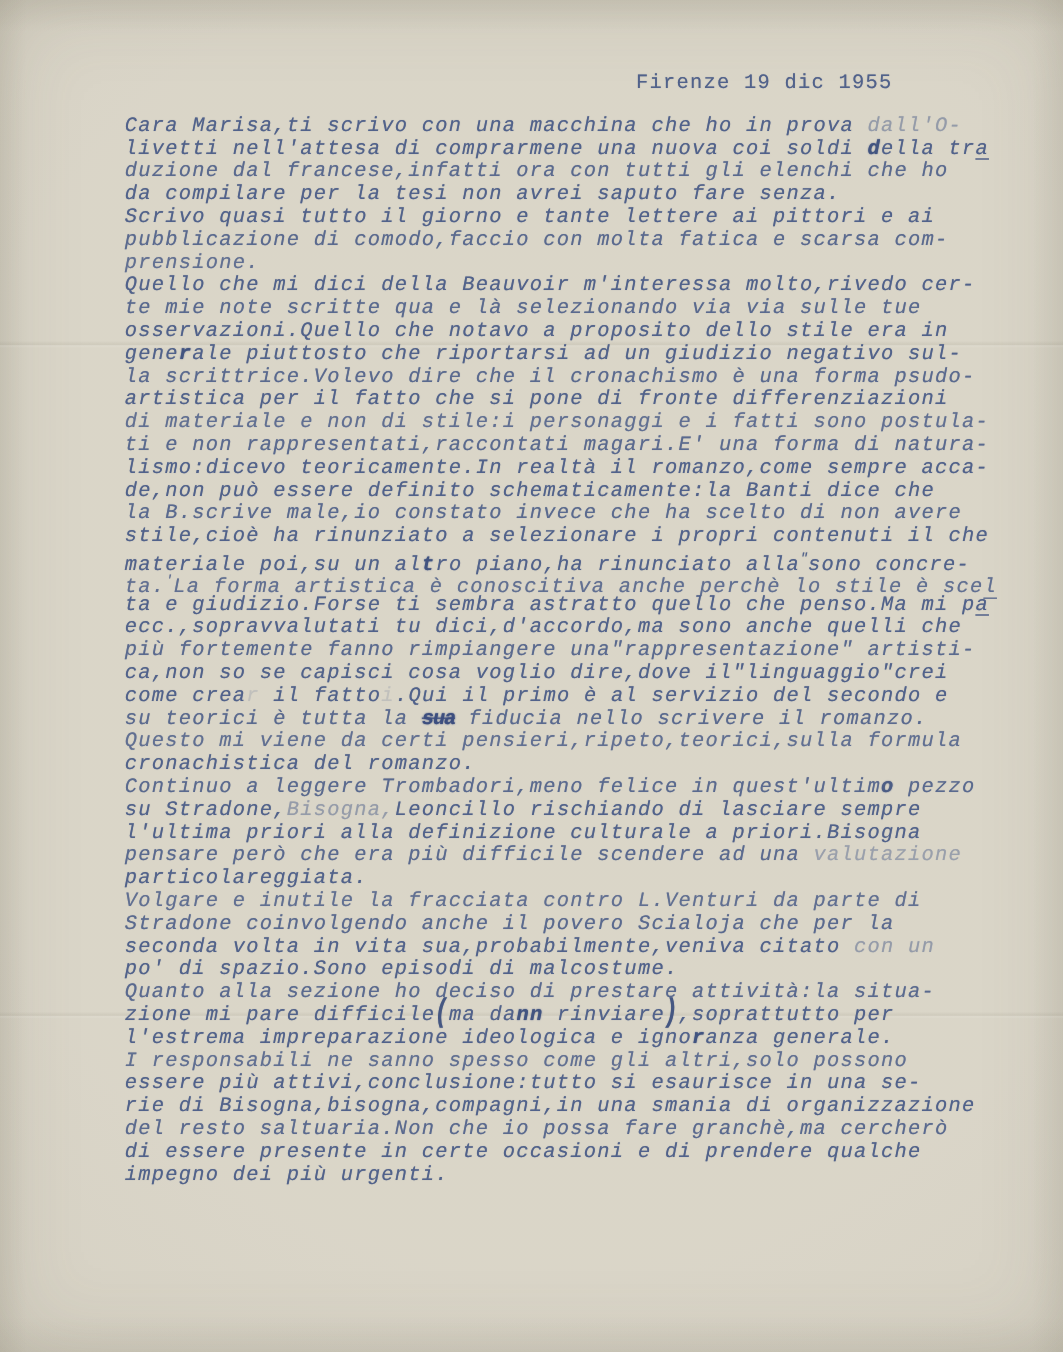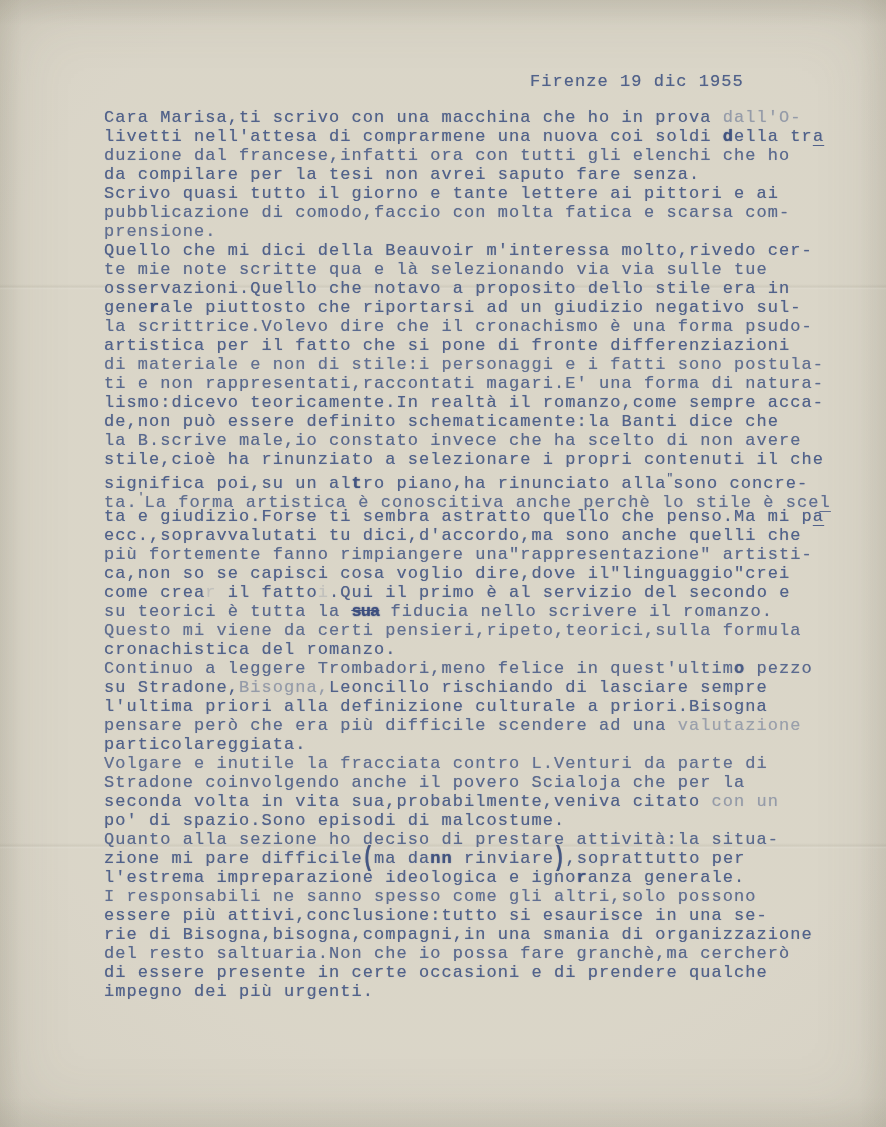--- a/index.html
+++ b/index.html
@@ -20,24 +20,23 @@
     box-shadow: inset 0 0 70px rgba(100,95,75,.18);
   }
   .crease{position:absolute;left:0;width:100%;height:6px;pointer-events:none;
     background:linear-gradient(180deg, rgba(110,105,85,0), rgba(110,105,85,.10) 50%, rgba(255,255,255,.10) 70%, rgba(110,105,85,0));}
   .crease-1{top:284px;}
   .crease-2{top:843px;}
   .inked{
     color:#51628b;
     font-size:17px;letter-spacing:1.05px;
     text-shadow:0 0 .7px rgba(62,78,118,.55);
-    margin-top:12px;
   }
   .dateline{position:absolute;left:530px;top:60px;white-space:pre;}
-  .body-text{position:absolute;left:104px;top:96px;width:760px;}
+  .body-text{position:absolute;left:104px;top:96px;width:760px;font-style:italic;}
   .line{height:19px;line-height:19px;white-space:pre;}
   .line:nth-child(3n){opacity:.93;}
   .line:nth-child(7n){opacity:.88;}
   .seg-f{opacity:.5;}
   .seg-b{font-weight:bold;text-shadow:0 0 1.2px currentColor;color:#425480;}
   .seg-u{text-decoration:underline;text-underline-offset:4px;}
   .seg-x{font-weight:bold;color:#32457a;text-decoration:line-through;text-shadow:0 0 1.5px currentColor;letter-spacing:-1px;}
   .seg-p{display:inline-block;transform:scaleY(1.6) scaleX(1.15);transform-origin:center 60%;font-weight:600;color:#455782;}
   .seg-g{opacity:.18;}
   .seg-sup{vertical-align:super;font-size:.65em;letter-spacing:0;}
@@ -62,21 +61,21 @@
       <div class="line"><span>osservazioni.Quello che notavo a proposito dello stile era in</span></div>
       <div class="line"><span>gene</span><span class="seg-b">r</span><span>ale piuttosto che riportarsi ad un giudizio negativo sul-</span></div>
       <div class="line"><span>la scrittrice.Volevo dire che il cronachismo è una forma psudo-</span></div>
       <div class="line"><span>artistica per il fatto che si pone di fronte differenziazioni</span></div>
       <div class="line"><span>di materiale e non di stile:i personaggi e i fatti sono postula-</span></div>
       <div class="line"><span>ti e non rappresentati,raccontati magari.E' una forma di natura-</span></div>
       <div class="line"><span>lismo:dicevo teoricamente.In realtà il romanzo,come sempre acca-</span></div>
       <div class="line"><span>de,non può essere definito schematicamente:la Banti dice che</span></div>
       <div class="line"><span>la B.scrive male,io constato invece che ha scelto di non avere</span></div>
       <div class="line"><span>stile,cioè ha rinunziato a selezionare i propri contenuti il che</span></div>
-      <div class="line"><span>significa poi,su un al</span><span class="seg-b">t</span><span>ro piano,ha rinunciato alla</span><span class="seg-sup">″</span><span>sono concre-</span></div>
+      <div class="line"><span>materiale poi,su un al</span><span class="seg-b">t</span><span>ro piano,ha rinunciato alla</span><span class="seg-sup">″</span><span>sono concre-</span></div>
       <div class="line"><span>ta.</span><span class="seg-sup">'</span><span>La forma artistica è conoscitiva anche perchè lo stile è sce</span><span class="seg-u">l</span></div>
       <div class="line"><span>ta e giudizio.Forse ti sembra astratto quello che penso.Ma mi p</span><span class="seg-u">a</span></div>
       <div class="line"><span>ecc.,sopravvalutati tu dici,d'accordo,ma sono anche quelli che</span></div>
       <div class="line"><span>più fortemente fanno rimpiangere una"rappresentazione" artisti-</span></div>
       <div class="line"><span>ca,non so se capisci cosa voglio dire,dove il"linguaggio"crei</span></div>
       <div class="line"><span>come crea</span><span class="seg-g">r</span><span> il fatto</span><span class="seg-g">i</span><span>.Qui il primo è al servizio del secondo e</span></div>
       <div class="line"><span>su teorici è tutta la </span><span class="seg-x">sua</span><span> fiducia nello scrivere il romanzo.</span></div>
       <div class="line"><span>Questo mi viene da certi pensieri,ripeto,teorici,sulla formula</span></div>
       <div class="line"><span>cronachistica del romanzo.</span></div>
       <div class="line"><span>Continuo a leggere Trombadori,meno felice in quest'ultim</span><span class="seg-b">o</span><span> pezzo</span></div>

